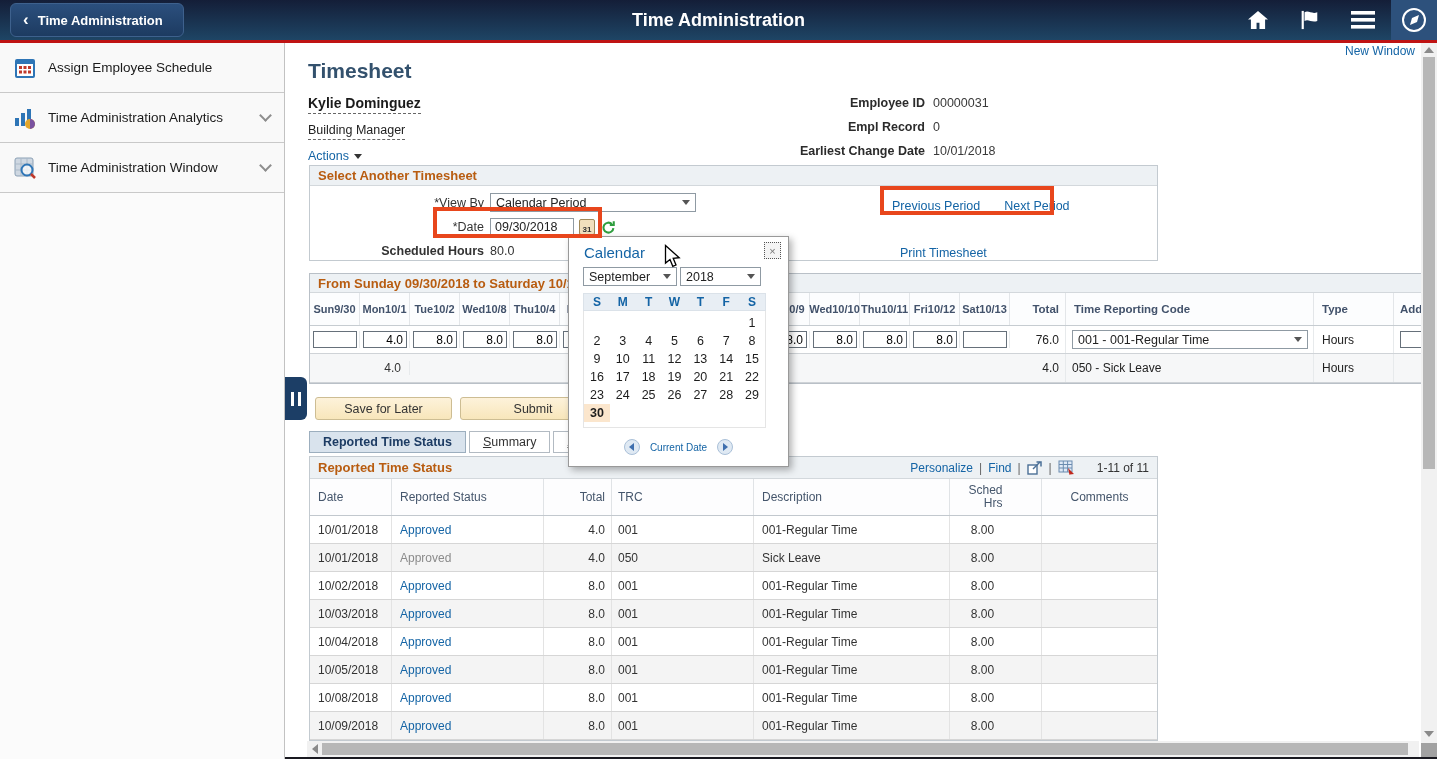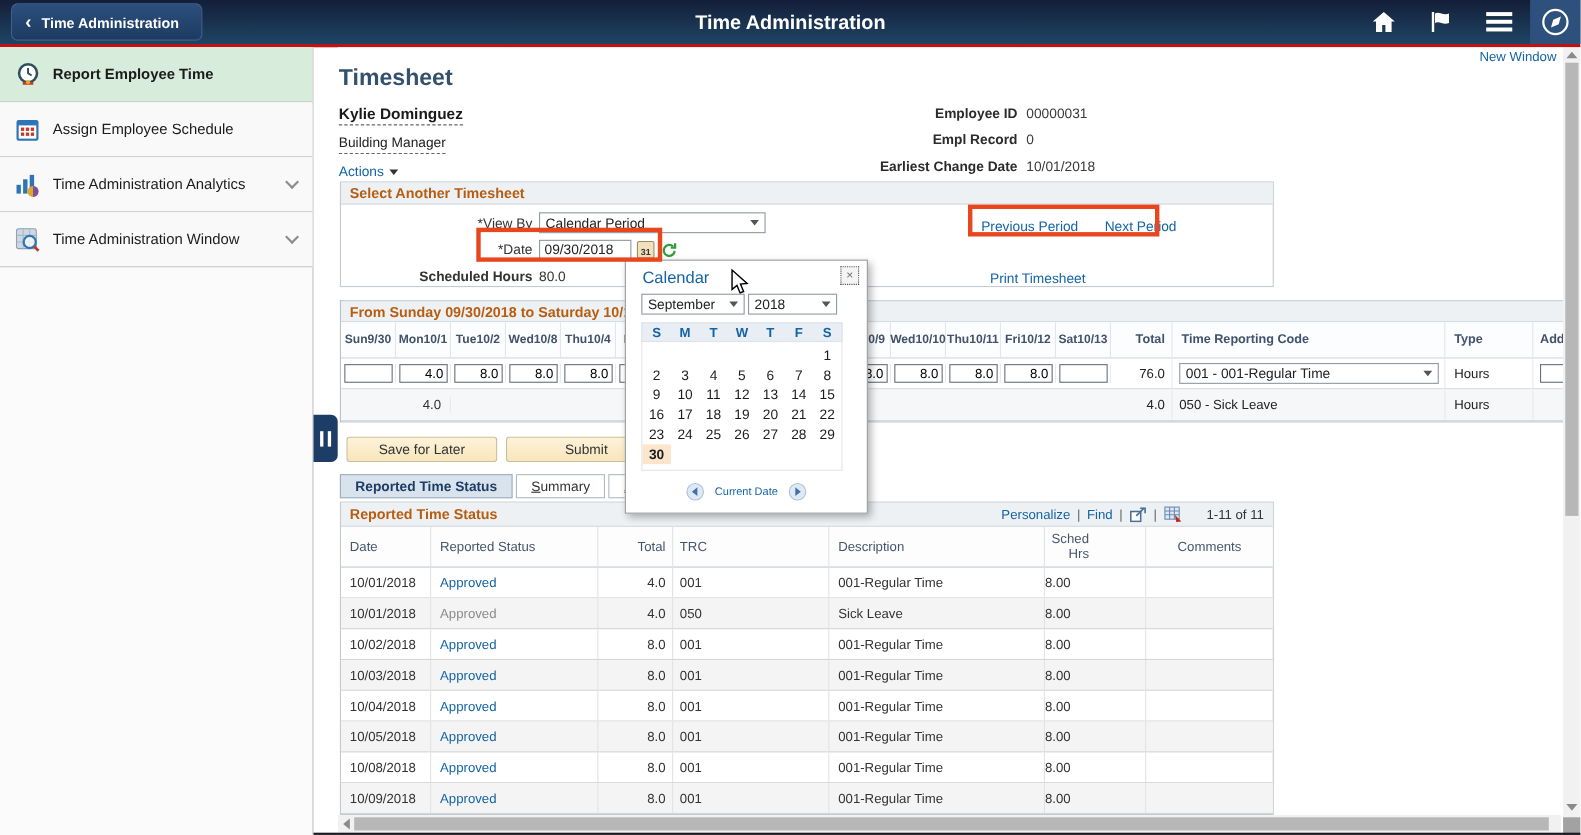--- a/index.html
+++ b/index.html
@@ -125,21 +125,21 @@
   .sep{color:#666}
   .tb-count{color:#333;margin-left:16px}
   .rt-head{display:flex;height:37px;border-bottom:1px solid #c2c8ce;background:#fdfdfe;
            font-size:12px;color:#45566c;align-items:center}
   .hc{height:100%;display:flex;align-items:center;border-right:1px solid #e0e3e6}
   .c-date{width:82px;padding-left:8px}
   .c-status{width:152px;padding-left:8px}
   .c-total{width:68px;justify-content:flex-end;padding-right:6px}
   .c-trc{width:142px;padding-left:6px}
   .c-desc{width:196px;padding-left:8px}
-  .c-sched{width:92px;justify-content:flex-start;padding-right:26px}
+  .c-sched{width:92px;justify-content:center;padding-right:26px}
   .c-sched .wrapcol{display:inline-block;width:40px;text-align:right;line-height:13px}
   .c-comments{width:115px;justify-content:center;border-right:none}
   .rt-row{display:flex;height:28px;align-items:stretch;font-size:12px;color:#333;border-bottom:1px solid #d6d6d6}
   .rt-row:nth-child(even){background:#f4f4f4}
   .rt-row .hc{border-right:1px solid #e3e3e3}
   .rt-row .c-comments{border-right:none}
   .lnk.muted{color:#8b8b8b}
 
   
   .hscroll{position:absolute;left:0;top:698px;width:1112px;height:16px;background:#f1f1f1;
@@ -217,32 +217,20 @@
       <svg width="26" height="26" viewBox="0 0 26 26">
           <circle cx="13" cy="13" r="11" fill="none" stroke="#fff" stroke-width="2"></circle>
           <path d="M18 8l-7 3-2 7 7-3z" fill="#fff"></path>
         </svg>
     </div>
   </header>
   <div class="redline"></div>
 
   <aside class="sidebar">
 
-  <div class="side-item active">
-      <span class="side-icon">
-          <svg width="25" height="25" viewBox="0 0 26 26">
-            <circle cx="13" cy="12" r="8.5" fill="#fff" stroke="#2e4d5e" stroke-width="2.4"></circle>
-            <path d="M13 7v5l3.4 2.2" stroke="#2e4d5e" stroke-width="1.8" fill="none"></path>
-            <path d="M8 21.5h10" stroke="#c23b22" stroke-width="3"></path>
-            <circle cx="13" cy="20.5" r="2" fill="#e2a62b"></circle>
-          </svg>
-        </span>
-      <span>Report Employee Time</span>
-
-    </div>
       <div class="side-item">
       <span class="side-icon">
           <svg width="24" height="24" viewBox="0 0 24 24">
             <rect x="2" y="3" width="20" height="19" rx="2" fill="#2e75b6"></rect>
             <rect x="4" y="8" width="16" height="12" fill="#fff"></rect>
             <g fill="#c0392b">
               <rect x="6" y="10" width="3" height="3"></rect>
               <rect x="10.5" y="10" width="3" height="3"></rect>
               <rect x="15" y="10" width="3" height="3"></rect>
               <rect x="6" y="14.5" width="3" height="3"></rect>

